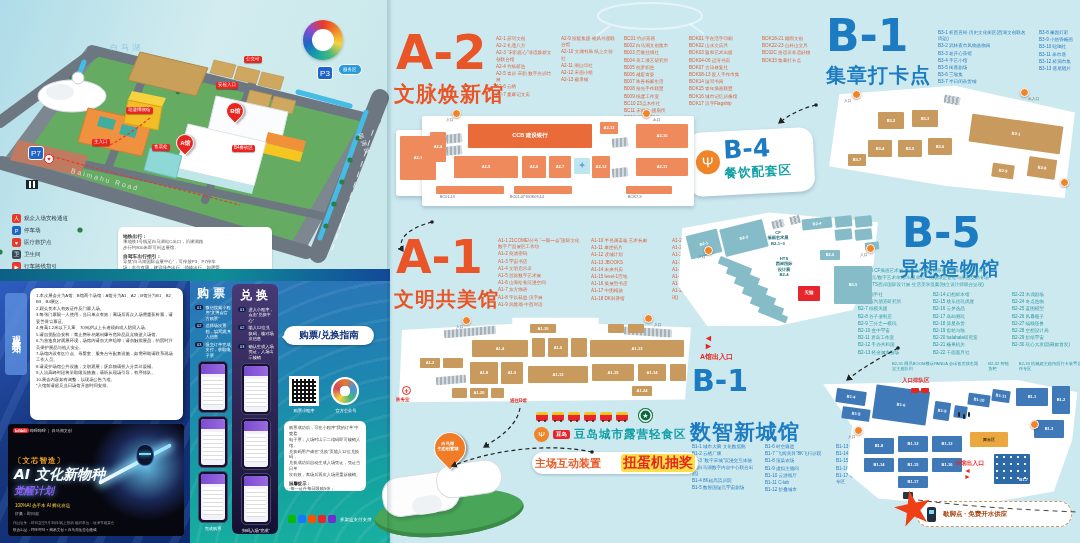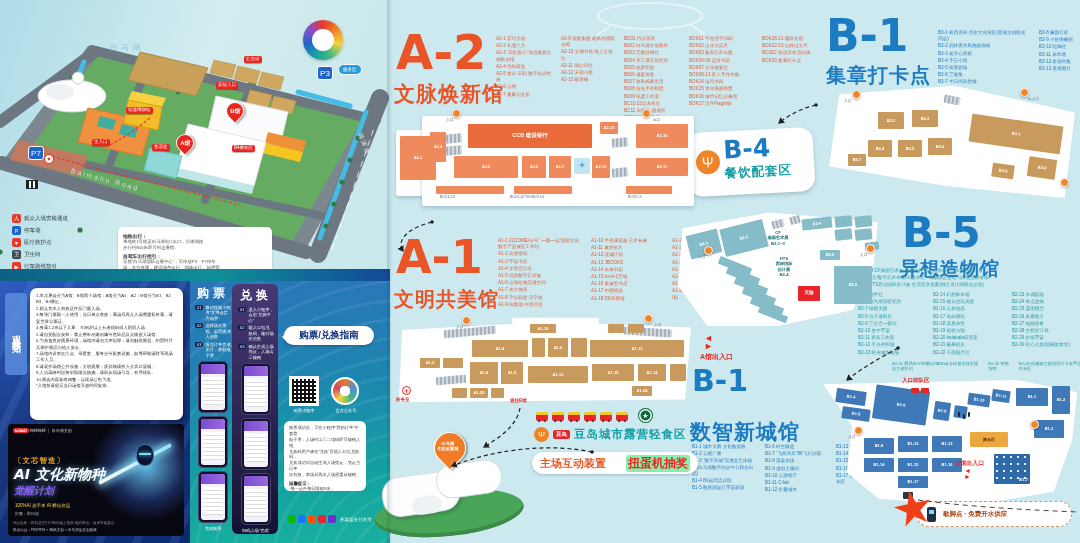--- a/index.html
+++ b/index.html
@@ -115,21 +115,21 @@
 
 .truck{position:absolute;width:12px;height:9px;border-radius:2px;background:linear-gradient(#f6c51f 0 3px,#e8252a 3px 100%)}
 .truck::after{content:"";position:absolute;left:2px;bottom:-1px;width:2px;height:2px;border-radius:50%;background:#222;box-shadow:6px 0 0 #222}
 .sbux{position:absolute;width:15px;height:15px;border-radius:50%;background:#0a6b3c;color:#fff;font-size:7px;display:flex;align-items:center;justify-content:center;box-shadow:inset 0 0 0 1px #0a6b3c,inset 0 0 0 2.5px #fff}
 #food-row{position:absolute;left:534px;top:427px;display:flex;align-items:center;gap:4px}
 #food-row .ic{width:15px;height:15px;border-radius:50%;background:#f08428;color:#fff;font-size:8px;display:flex;align-items:center;justify-content:center;flex:none}
 #food-row .lg{background:#e8252a;color:#fff;font-size:5.5px;font-weight:bold;border-radius:2px;padding:1px 3px;flex:none}
 #food-row .tx{color:#12a0a6;font-weight:800;font-size:11.5px;letter-spacing:1px;white-space:nowrap}
 #inter-pill{position:absolute;left:532px;top:452px;width:166px;height:22px;background:#fff;border-radius:11px;display:flex;align-items:center;justify-content:center;gap:20px;box-shadow:0 1px 3px rgba(80,115,135,.4)}
 #inter-pill .p1{color:#e95a27;font-weight:800;font-size:11px}
-#inter-pill .p2{color:#e8251f;font-weight:800;font-size:12px;background:#86efac;border-radius:3px;padding:0 2px}
+#inter-pill .p2{color:#e8251f;font-weight:800;font-size:14px;background:#fde047;border-radius:3px;padding:0 2px}
 
 #star{position:absolute;left:894px;top:490px;width:38px;height:38px;background:#ee3f17;clip-path:polygon(50% 0%,61% 35%,98% 35%,68% 57%,79% 91%,50% 70%,21% 91%,32% 57%,2% 35%,39% 35%);transform:rotate(-12deg);z-index:6;filter:drop-shadow(1px 1px 0 #b82c0c)}
 #water-pill{position:absolute;left:916px;top:501px;width:156px;height:26px;background:#fff;border:1px dashed #c9986a;border-radius:13px;display:flex;align-items:center;gap:4px;padding-left:26px;z-index:5}
 #water-pill .wi{position:absolute;left:10px;top:5px;width:9px;height:15px;background:#203040;border-radius:2px}
 #water-pill .wi::after{content:"";position:absolute;left:2px;top:3px;width:5px;height:4px;background:#7fd9ff}
 #water-pill span{color:#a8430f;font-weight:bold;font-size:6.5px}
 
 #bldg{position:absolute;left:372px;top:446px;width:160px;height:97px;z-index:4}
 #bldg .lawn{position:absolute;left:2px;top:44px;width:150px;height:46px;background:#49a557;border-radius:50%;transform:rotate(-6deg);box-shadow:inset 0 -4px 0 #3c8a47}
 #bldg .b1{position:absolute;left:10px;top:28px;width:78px;height:40px;background:#fdfdfd;border:1px solid #d8dde2;border-radius:18px;transform:rotate(-8deg);box-shadow:2px 3px 3px rgba(40,80,60,.3)}

